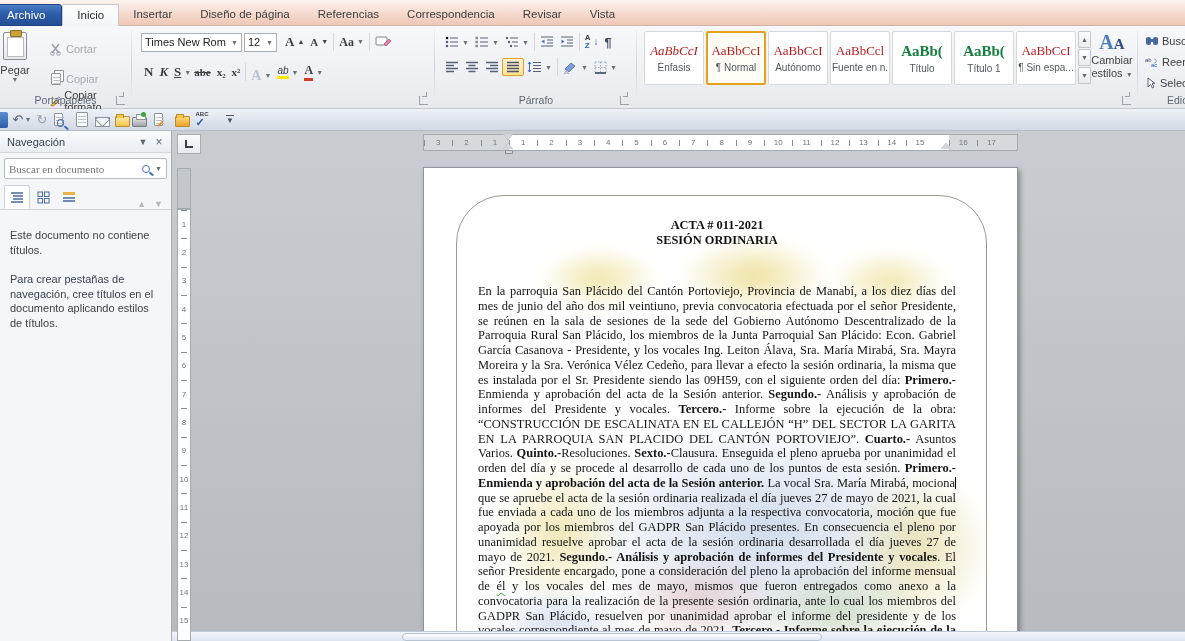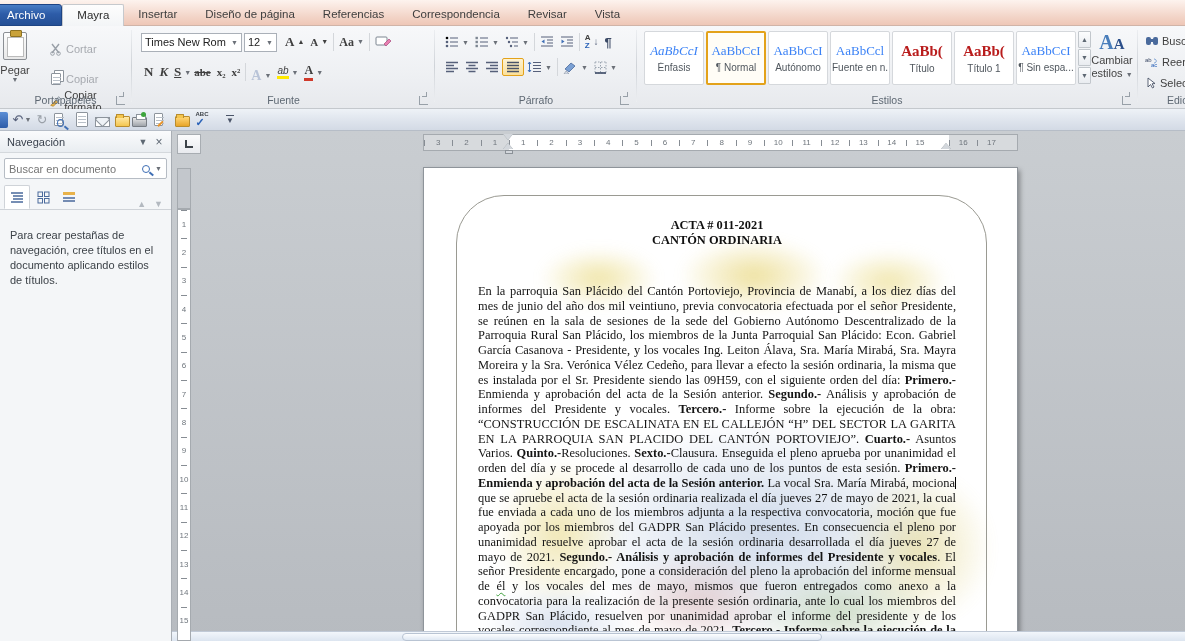--- a/index.html
+++ b/index.html
@@ -60,44 +60,44 @@
   .hl-yellow{border-bottom:3px solid #ffe900;}
   .hl-red{border-bottom:3px solid #d03a2b;}
   .active-btn{background:linear-gradient(#fef3d3,#fbe09a);border:1px solid #e3a21a;border-radius:2px;}
 
   
   svg.lin{display:block;}
 
   
   .stylecell{width:60px;height:54px;background:#fff;border:1px solid #d5d8dc;border-radius:2px;
     display:flex;flex-direction:column;align-items:center;justify-content:center;gap:3px;flex:none;}
-  .stylecell .sample{font-family:"Liberation Serif",serif;font-size:13px;color:#3b82f6;white-space:nowrap;}
+  .stylecell .sample{font-family:"Liberation Serif",serif;font-size:13px;color:#b91c1c;white-space:nowrap;}
   .stylecell.sel{border:2px solid #e3a21a;background:#fffdf6;}
   .stylecell.it .sample{font-style:italic;}
-  .stylecell.big .sample{font-weight:bold;font-size:15px;color:#b91c1c;}
+  .stylecell.big .sample{font-weight:bold;font-size:15px;color:#15803d;}
   .stylecell .sname{font-size:10px;color:#50575e;white-space:nowrap;overflow:hidden;max-width:56px;}
   .gscroll{display:flex;flex-direction:column;width:13px;gap:1px;}
   .gscroll span{height:17px;background:linear-gradient(#fcfdfe,#e9ecf0);border:1px solid #c2c7cc;font-size:7px;
     display:flex;align-items:center;justify-content:center;color:#5e6873;border-radius:1px;}
 
   
   .qat{position:absolute;left:0;top:109px;width:1185px;height:22px;
     background:linear-gradient(#eef2f7,#dde3ec 60%,#d3dae5);border-bottom:1px solid #b6bdc7;display:flex;align-items:center;}
   .qat .qi{width:20px;height:18px;display:inline-flex;align-items:center;justify-content:center;font-size:13px;color:#5a6douch;}
   .qat .qi{color:#56607a;}
 
   
   .nav{position:absolute;left:0;top:131px;width:172px;height:510px;background:#f4f6f8;border-right:1px solid #a9aeb4;}
   .nav-h{height:22px;background:linear-gradient(#fafbfc,#e9edf1);border-bottom:1px solid #d4d8dc;
     display:flex;align-items:center;padding:0 4px 0 7px;font-size:11px;color:#39414d;}
   .nav-h .sp{flex:1;}
   .nav-h .hbtn{width:16px;height:16px;display:flex;align-items:center;justify-content:center;color:#5e6873;font-size:9px;}
   .nav-search{margin:5px 4px 4px 4px;height:21px;background:#fff;border:1px solid #b6bcc4;border-radius:2px;
     display:flex;align-items:center;padding:0 4px;}
-  .nav-search input{border:none;outline:none;flex:1;font-size:11px;color:#707archivo;color:#767d86;font-family:Liberation Sans, sans-serif;background:transparent;min-width:0;}
+  .nav-search input{border:none;outline:none;flex:1;font-size:11px;color:#707archivo;color:#767d86;font-family:Liberation Serif, serif;background:transparent;min-width:0;}
   .nav-tabs{display:flex;align-items:flex-end;padding:2px 4px 0 4px;height:27px;border-bottom:1px solid #cfd3d8;}
   .ntab{width:26px;height:24px;display:flex;align-items:center;justify-content:center;border-radius:2px 2px 0 0;}
   .ntab.on{background:#fff;border:1px solid #cfd3d8;border-bottom:1px solid #fff;}
   .nav-arrows{margin-left:auto;display:flex;gap:8px;color:#b3b9c0;font-size:9px;padding-right:4px;}
   .nav-body{padding:18px 10px;color:#3c4248;font-size:11px;line-height:1.35;background:#f4f6f8;}
   .nav-body p{margin-bottom:14px;}
 
   
   .lbox{position:absolute;left:177px;top:134px;width:24px;height:20px;background:linear-gradient(#fcfcfd,#e8eaee);
     border:1px solid #a8adb2;display:flex;align-items:center;justify-content:center;}
@@ -137,21 +137,21 @@
     background:linear-gradient(#f2f6fb,#dce5f0);border-top:1px solid #c0c9d6;}
   .hscroll .thumb{position:absolute;left:230px;top:1px;width:420px;height:8px;border-radius:4px;
     background:linear-gradient(#fdfeff,#dfe8f3);border:1px solid #b9c4d3;}
 </style>
 </head>
 <body>
 
 <div class="tabrow">
   <div class="tabs">
     <div class="tab file">Archivo</div>
-    <div class="tab active">Mayra</div>
+    <div class="tab active">Inicio</div>
     <div class="tab">Insertar</div>
     <div class="tab">Diseño de página</div>
     <div class="tab">Referencias</div>
     <div class="tab">Correspondencia</div>
     <div class="tab">Revisar</div>
     <div class="tab">Vista</div>
   </div>
 </div>
 
 <div class="ribbon">
@@ -236,21 +236,20 @@
         </span>
       <span class="btn">
           <span class="hl-yellow" style="font-size:10px;font-style:italic;">ab</span>
           <span class="drop">▼</span>
         </span>
       <span class="btn">
           <span class="hl-red" style="font-family:'Liberation Serif',serif;font-weight:bold;font-size:12px;">A</span>
           <span class="drop">▼</span>
         </span>
     </div>
-    <div class="glabel">Fuente</div>
     <span class="launcher" style="left:286px;"></span>
   </div>
   <span class="gsep" style="left:434px;"></span>
 
   <div class="rgroup" style="left:436px;width:200px;">
     <div class="fontrow" style="top:6px;left:6px;">
       <span class="btn">
           <svg class="lin" width="14" height="12" viewBox="0 0 14 12">
             <circle cx="2" cy="2" r="1.3" fill="#5a6douch"></circle>
             <circle cx="2" cy="6" r="1.3" fill="#56607a"></circle>
@@ -382,21 +381,20 @@
       <div class="gscroll">
         <span>▲</span>
         <span>▼</span>
         <span>▼</span>
       </div>
     </div>
     <div style="position:absolute;left:452px;top:6px;width:44px;display:flex;flex-direction:column;align-items:center;">
       <span style="font-family:'Liberation Serif',serif;font-weight:bold;line-height:1;"><span style="font-size:20px;color:#4a7ebb;">A</span><span style="font-size:15px;color:#2c4f8a;">A</span></span>
       <span style="text-align:center;line-height:1.2;margin-top:2px;"><span>Cambiar estilos</span> <span class="drop">▼</span></span>
     </div>
-    <div class="glabel">Estilos</div>
     <span class="launcher" style="left:484px;"></span>
   </div>
   <span class="gsep" style="left:1137px;"></span>
 
   <div class="rgroup" style="left:1139px;width:120px;">
     <div style="position:absolute;left:3px;top:7px;display:flex;flex-direction:column;gap:5px;white-space:nowrap;">
       <span class="btn">
         <svg class="lin" width="14" height="12" viewBox="0 0 14 12">
             <rect x="1" y="2" width="5" height="8" rx="2" fill="#4a6a9c"></rect>
             <rect x="8" y="2" width="5" height="8" rx="2" fill="#4a6a9c"></rect>
@@ -471,21 +469,21 @@
     <div class="wm" style="left:70px;top:290px;width:130px;height:150px;background:radial-gradient(#ddc95a,transparent 70%);opacity:.45;"></div>
     <div class="wm" style="left:420px;top:300px;width:150px;height:160px;background:radial-gradient(#d3c050,transparent 70%);opacity:.4;"></div>
     <div class="wm" style="left:190px;top:385px;width:170px;height:95px;background:radial-gradient(#cf9b9b,transparent 70%);opacity:.4;"></div>
     <div class="wm" style="left:320px;top:395px;width:190px;height:95px;background:radial-gradient(#9cba8c,transparent 70%);opacity:.45;"></div>
     <div class="wm" style="left:60px;top:415px;width:150px;height:85px;background:radial-gradient(#8fa8d0,transparent 70%);opacity:.35;"></div>
 
     <div class="framebox"></div>
 
     <div class="doc-title">
       <div>ACTA # 011-2021</div>
-      <div>CANTÓN ORDINARIA</div>
+      <div>SESIÓN ORDINARIA</div>
     </div>
 
     <div class="doc-body"><span>En la parroquia San Plácido del Cantón Portoviejo, Provincia de Manabí, a los diez días del mes de junio del año dos mil veintiuno, previa convocatoria efectuada por el señor Presidente, se reúnen en la sala de sesiones de la sede del Gobierno Autónomo Descentralizado de la Parroquia Rural San Plácido, los miembros de la Junta Parroquial San Plácido: Econ. Gabriel García Casanova - Presidente, y los vocales Ing. Leiton Álava, Sra. María Mirabá, Sra. Mayra Moreira y la Sra. Verónica Vélez Cedeño, para llevar a efecto la sesión ordinaria, la misma que es instalada por el Sr. Presidente siendo las 09H59, con el siguiente orden del día:  </span><span style="font-weight: bold;">Primero.-</span><span> Enmienda y aprobación del acta de la Sesión anterior. </span><span style="font-weight: bold;">Segundo.-</span><span> Análisis y aprobación de informes del Presidente y vocales. </span><span style="font-weight: bold;">Tercero.-</span><span> Informe sobre la ejecución de la obra: “CONSTRUCCIÓN DE ESCALINATA EN EL CALLEJÓN “H” DEL SECTOR LA GARITA EN LA PARROQUIA SAN PLACIDO DEL CANTÓN PORTOVIEJO”.  </span><span style="font-weight: bold;">Cuarto.-</span><span> Asuntos Varios. </span><span style="font-weight: bold;">Quinto.-</span><span>Resoluciones. </span><span style="font-weight: bold;">Sexto.-</span><span>Clausura. Enseguida el pleno aprueba por unanimidad el orden del día y se procede al desarrollo de cada uno de los puntos de esta sesión. </span><span style="font-weight: bold;">Primero.- Enmienda y aprobación del acta de la Sesión anterior.</span><span> La vocal Sra. María Mirabá, mociona</span><span class="caret"></span><span>que se apruebe el acta de la sesión ordinaria realizada el día jueves 27 de mayo de 2021, la cual fue enviada a cada uno de los miembros adjunta a la respectiva convocatoria, moción que fue apoyada por los miembros del GADPR San Plácido presentes. En consecuencia el pleno por unanimidad resuelve aprobar el acta de la sesión ordinaria desarrollada el día jueves 27 de mayo de 2021. </span><span style="font-weight: bold;">Segundo.- Análisis y aprobación de informes del Presidente y vocales</span><span>. El señor Presidente encargado, pone a consideración del pleno la aprobación del informe mensual de </span><span class="grammar">él</span><span> y los vocales del mes de mayo, mismos que fueron entregados como anexo a la convocatoria para la realización de la presente sesión ordinaria, ante lo cual los miembros del GADPR San Plácido, resuelven por unanimidad aprobar el informe del presidente y de los vocales correspondiente al mes de mayo de 2021. </span><span style="font-weight: bold;">Tercero.-  Informe sobre la ejecución de la obra: “CONSTRUCCIÓN DE ESCALINATA EN EL CALLEJÓN “H” DEL SECTOR LA GARITA EN LA PARROQUIA SAN PLÁCIDO DEL CANTÓN PORTOVIEJO”.</span></div>
   </div>
 
   <div class="hscroll">
     <span class="thumb"></span>
   </div>
 </div>
 
@@ -576,15 +574,16 @@
           <rect x="1" y="1" width="12" height="3" fill="#e8b24a"></rect>
           <path d="M1 7 H13 M1 10 H13" stroke="#4a6a9c" stroke-width="1.3"></path>
         </svg>
     </span>
     <span class="nav-arrows">
       <span>▲</span>
       <span>▼</span>
     </span>
   </div>
   <div class="nav-body">
+    <p>Este documento no contiene títulos.</p>
     <p>Para crear pestañas de navegación, cree títulos en el documento aplicando estilos de títulos.</p>
   </div>
 </div>
 
 </body></html>

